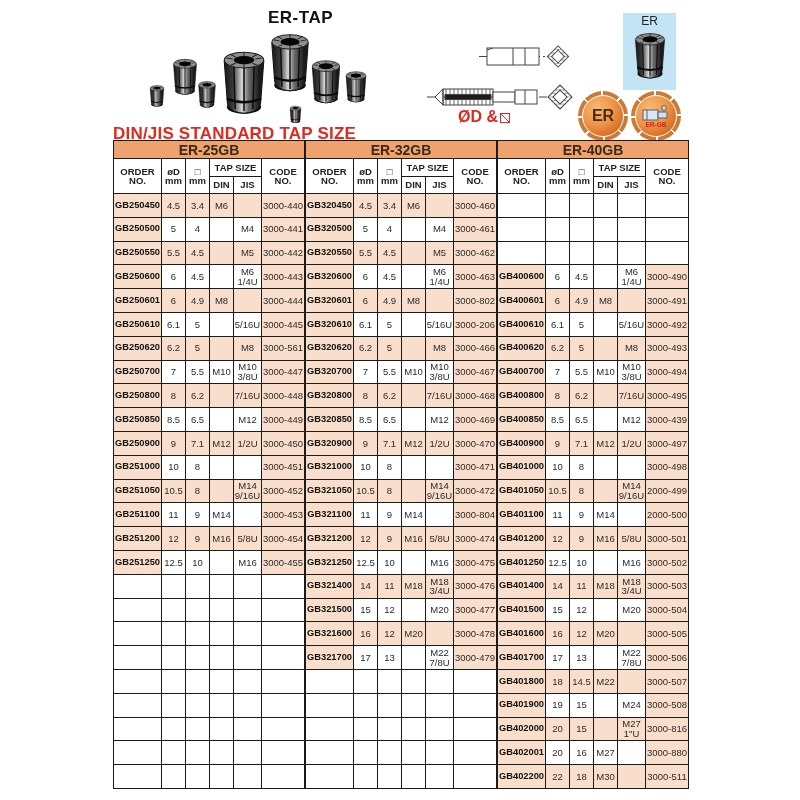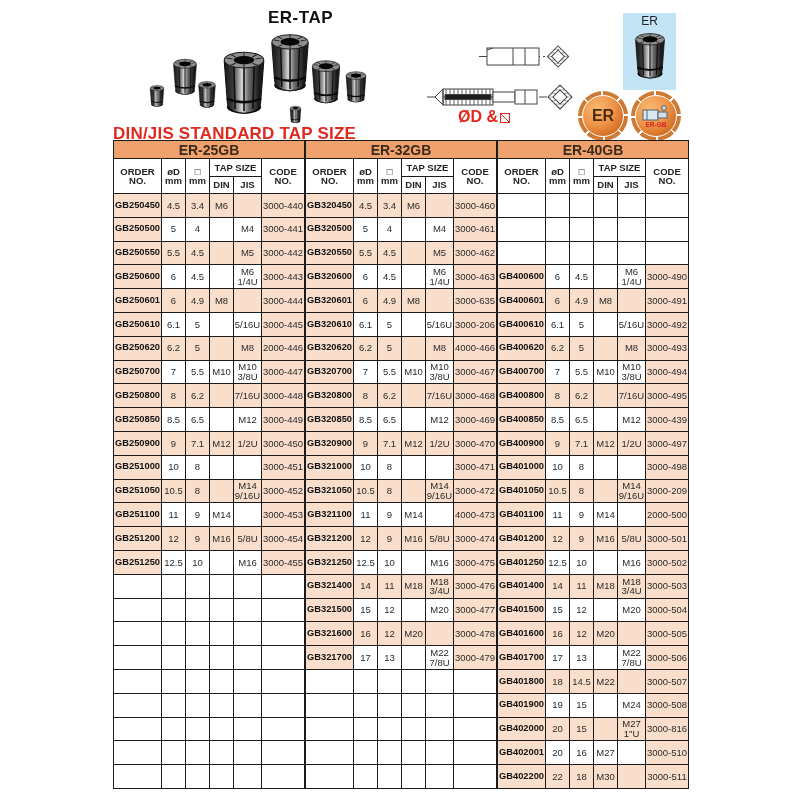--- a/index.html
+++ b/index.html
@@ -240,21 +240,21 @@
             <td></td>
             <td>5/16U</td>
             <td class="p">3000-445</td>
           </tr>
           <tr>
             <td class="order p">GB250620</td>
             <td class="p">6.2</td>
             <td class="p">5</td>
             <td class="p"></td>
             <td class="p">M8</td>
-            <td class="p">2000-446</td>
+            <td class="p">3000-561</td>
           </tr>
           <tr>
             <td class="order p">GB250700</td>
             <td>7</td>
             <td>5.5</td>
             <td>M10</td>
             <td>M10
 3/8U</td>
             <td class="p">3000-447</td>
           </tr>
@@ -459,37 +459,37 @@
             <td>M6
 1/4U</td>
             <td class="p">3000-463</td>
           </tr>
           <tr>
             <td class="order p">GB320601</td>
             <td class="p">6</td>
             <td class="p">4.9</td>
             <td class="p">M8</td>
             <td class="p"></td>
-            <td class="p">3000-635</td>
+            <td class="p">3000-802</td>
           </tr>
           <tr>
             <td class="order p">GB320610</td>
             <td>6.1</td>
             <td>5</td>
             <td></td>
             <td>5/16U</td>
             <td class="p">3000-206</td>
           </tr>
           <tr>
             <td class="order p">GB320620</td>
             <td class="p">6.2</td>
             <td class="p">5</td>
             <td class="p"></td>
             <td class="p">M8</td>
-            <td class="p">4000-466</td>
+            <td class="p">3000-466</td>
           </tr>
           <tr>
             <td class="order p">GB320700</td>
             <td>7</td>
             <td>5.5</td>
             <td>M10</td>
             <td>M10
 3/8U</td>
             <td class="p">3000-467</td>
           </tr>
@@ -533,21 +533,21 @@
             <td class="p">M14
 9/16U</td>
             <td class="p">3000-472</td>
           </tr>
           <tr>
             <td class="order p">GB321100</td>
             <td>11</td>
             <td>9</td>
             <td>M14</td>
             <td></td>
-            <td class="p">4000-473</td>
+            <td class="p">3000-804</td>
           </tr>
           <tr>
             <td class="order p">GB321200</td>
             <td class="p">12</td>
             <td class="p">9</td>
             <td class="p">M16</td>
             <td class="p">5/8U</td>
             <td class="p">3000-474</td>
           </tr>
           <tr>
@@ -762,21 +762,21 @@
             <td></td>
             <td class="p">3000-498</td>
           </tr>
           <tr>
             <td class="order p">GB401050</td>
             <td class="p">10.5</td>
             <td class="p">8</td>
             <td class="p"></td>
             <td class="p">M14
 9/16U</td>
-            <td class="p">3000-209</td>
+            <td class="p">2000-499</td>
           </tr>
           <tr>
             <td class="order p">GB401100</td>
             <td>11</td>
             <td>9</td>
             <td>M14</td>
             <td></td>
             <td class="p">2000-500</td>
           </tr>
           <tr>
@@ -853,21 +853,21 @@
             <td class="p">M27
 1"U</td>
             <td class="p">3000-816</td>
           </tr>
           <tr>
             <td class="order p">GB402001</td>
             <td>20</td>
             <td>16</td>
             <td>M27</td>
             <td></td>
-            <td class="p">3000-510</td>
+            <td class="p">3000-880</td>
           </tr>
           <tr>
             <td class="order p">GB402200</td>
             <td class="p">22</td>
             <td class="p">18</td>
             <td class="p">M30</td>
             <td class="p"></td>
             <td class="p">3000-511</td>
           </tr>
         </tbody>

